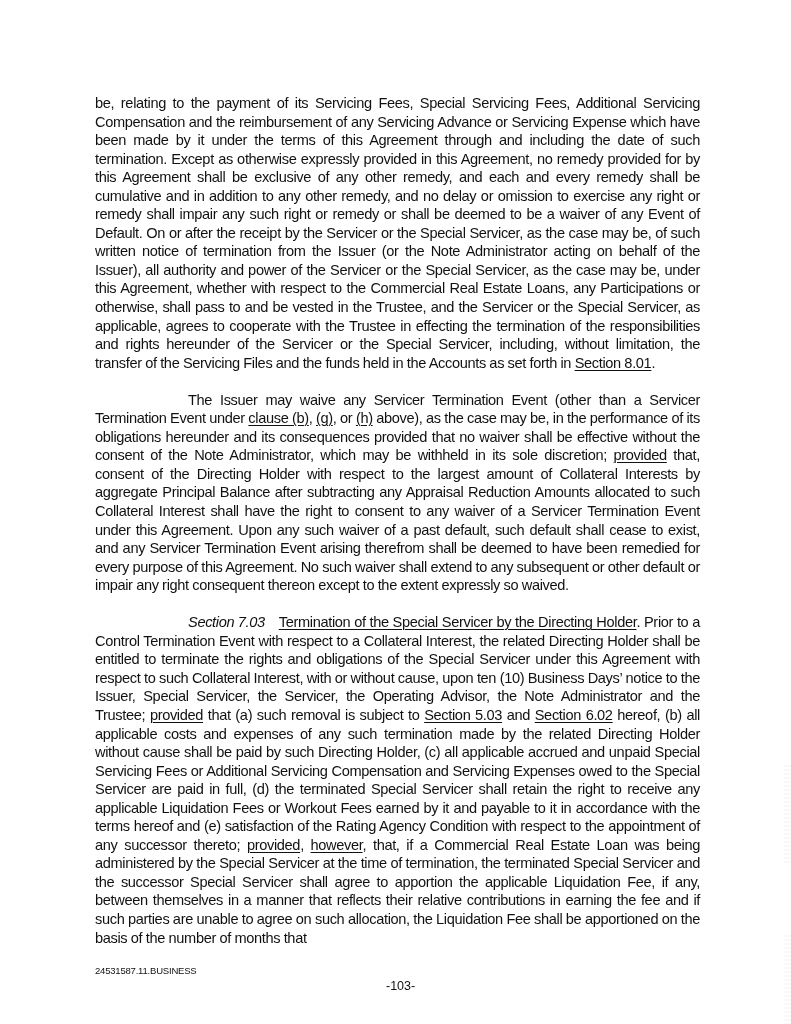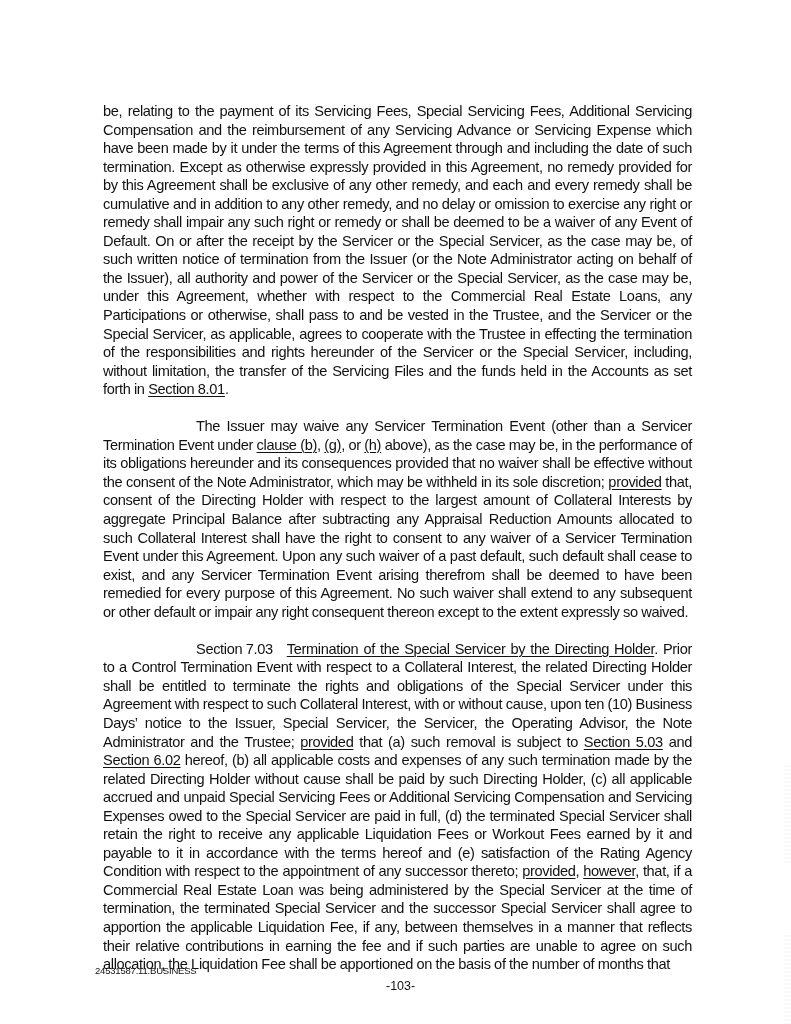--- a/index.html
+++ b/index.html
@@ -15,21 +15,21 @@
       font-family: "Liberation Sans", sans-serif;
       color: #111111;
     }
     .page {
       position: absolute;
       left: 95px;
       top: 94px;
       width: 605px;
     }
     .para {
-      margin: 8px;
+      margin: 0;
       font-size: 14.6px;
       line-height: 18.55px;
       text-align: justify;
       letter-spacing: -0.35px;
       word-spacing: -0.2px;
     }
     .para + .para {
       margin-top: 18.5px;
     }
     .indent {
@@ -37,20 +37,21 @@
     }
     .u {
       text-decoration: underline;
       text-underline-offset: 2px;
       text-decoration-thickness: 1px;
     }
     .sec-num {
       display: inline-block;
       text-indent: 0;
       margin-right: 14px;
+      font-style: italic;
     }
     .footer {
       position: absolute;
       top: 963px;
       left: 95px;
       width: 605px;
       height: 16px;
       font-size: 9.5px;
     }
     .footer-id {

